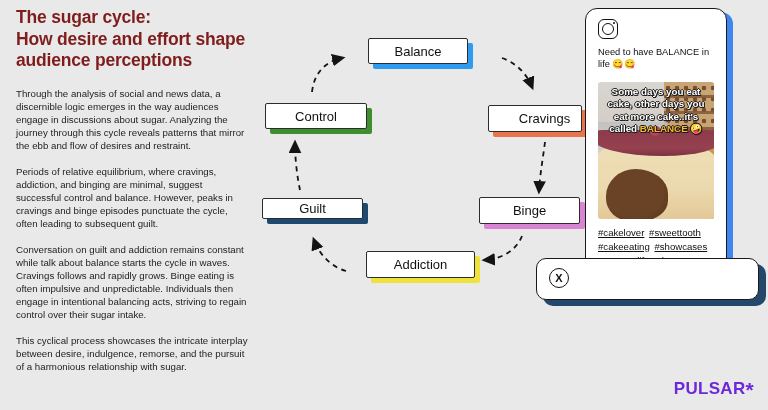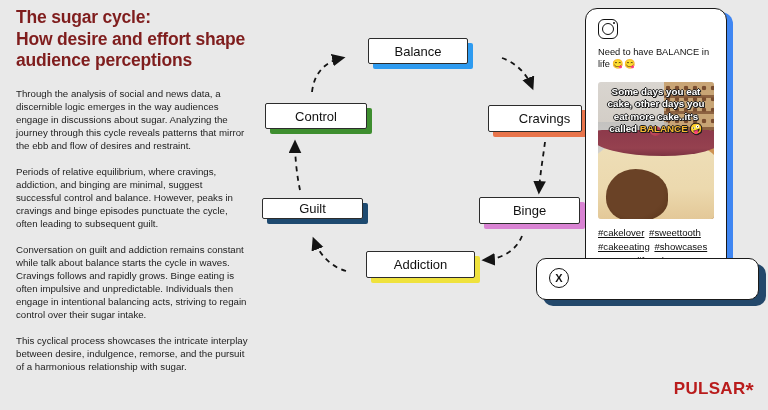--- a/index.html
+++ b/index.html
@@ -73,21 +73,21 @@
 
   .ig-tags { margin-top:7px; font-size:9.6px; line-height:1.5; color:#0f0f0f; }
   .ig-tags a { color:#0f0f0f; text-decoration:underline; margin-right:2px; cursor:pointer; }
 
   .x-icon { width:20px; height:20px; border:1.6px solid #111; border-radius:50%;
             display:flex; align-items:center; justify-content:center;
             font-size:11px; font-weight:700; color:#111; }
   .x-text { margin-top:6px; font-size:9.9px; line-height:1.33; color:#111; }
 
   
-  .logo { position:absolute; right:14px; bottom:8px; font-size:17px; font-weight:700; letter-spacing:0.3px; color:#b91c1c; }
+  .logo { position:absolute; right:14px; bottom:8px; font-size:17px; font-weight:700; letter-spacing:0.3px; color:#6d28d9; }
   .logo .mark { font-size:21px; vertical-align:-3px; }
 </style>
 </head>
 <body>
 
 <div class="left-col">
   <div class="title">
     <div>The sugar cycle:</div>
     <div>How desire and effort shape</div>
     <div>audience perceptions</div>

